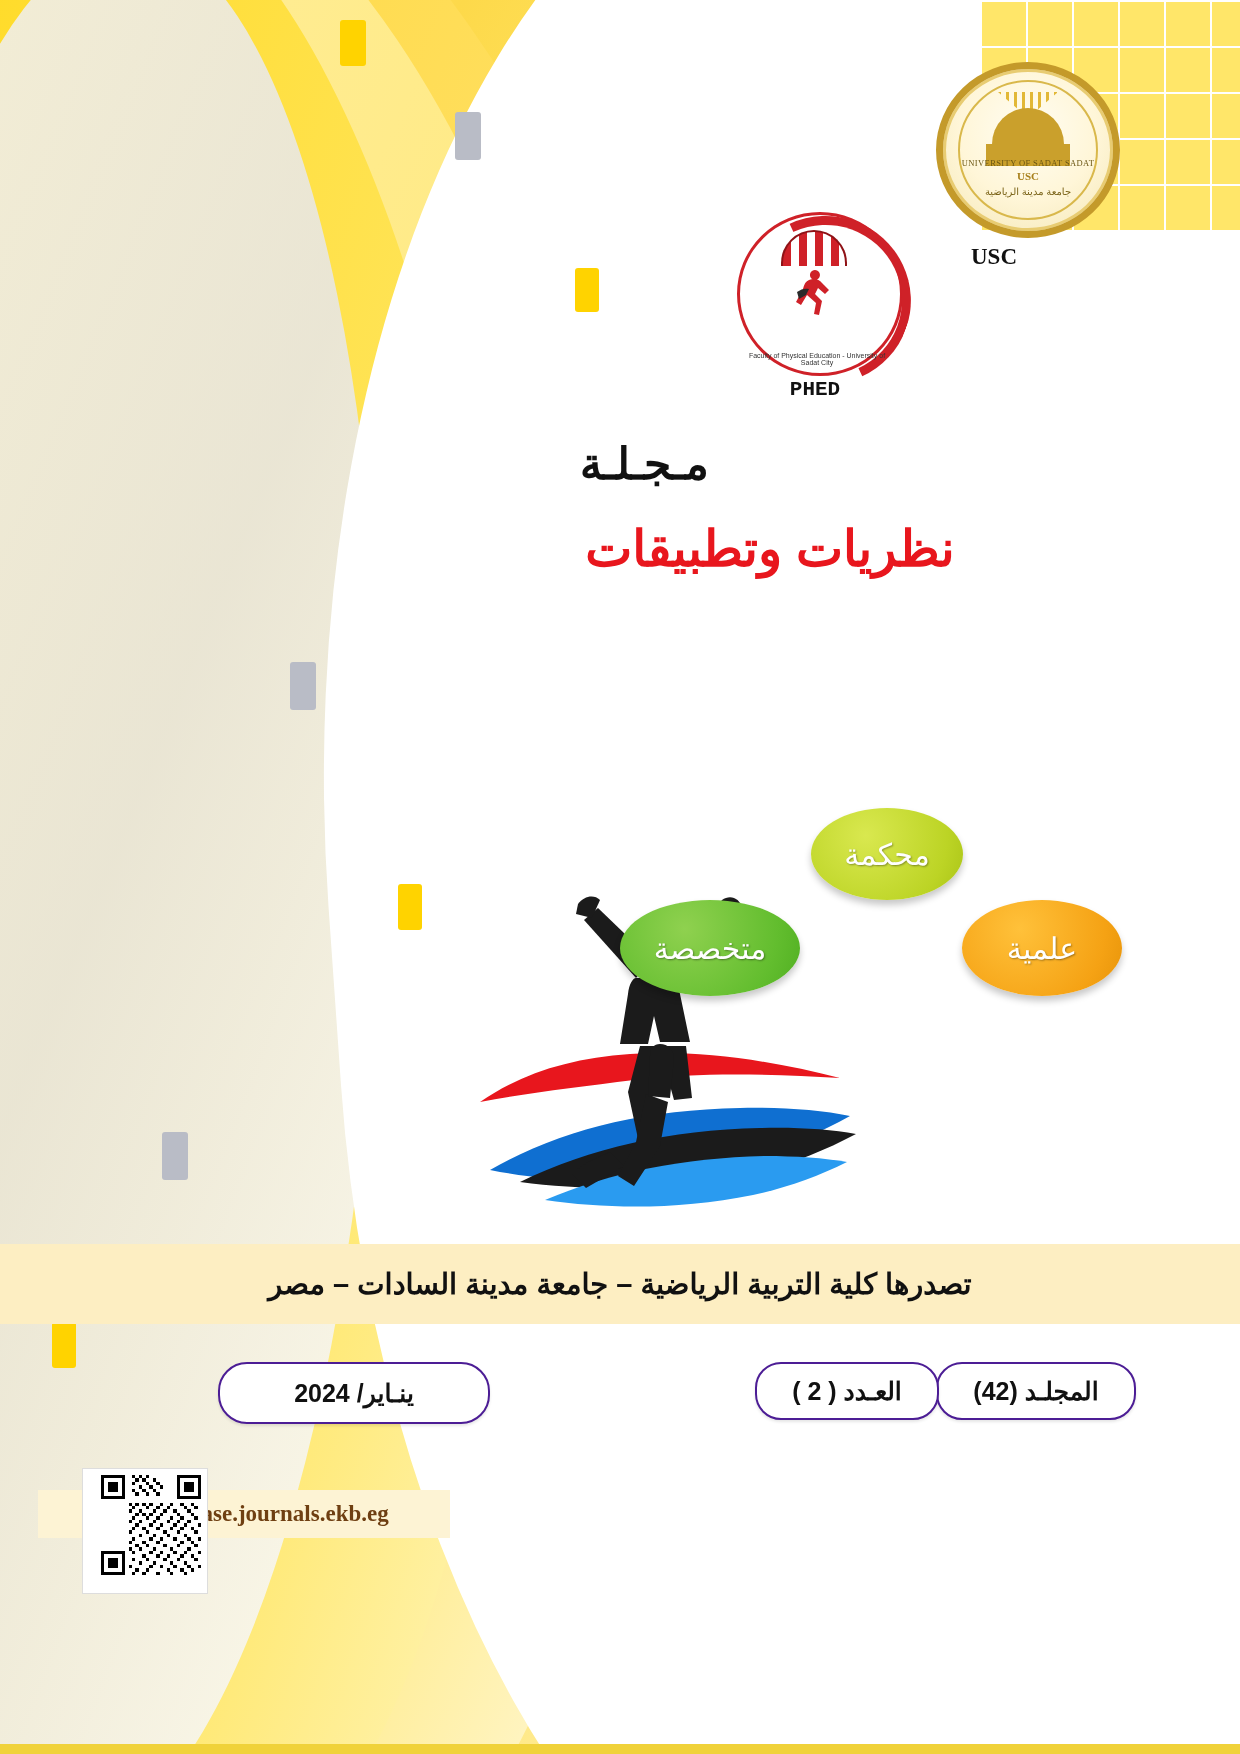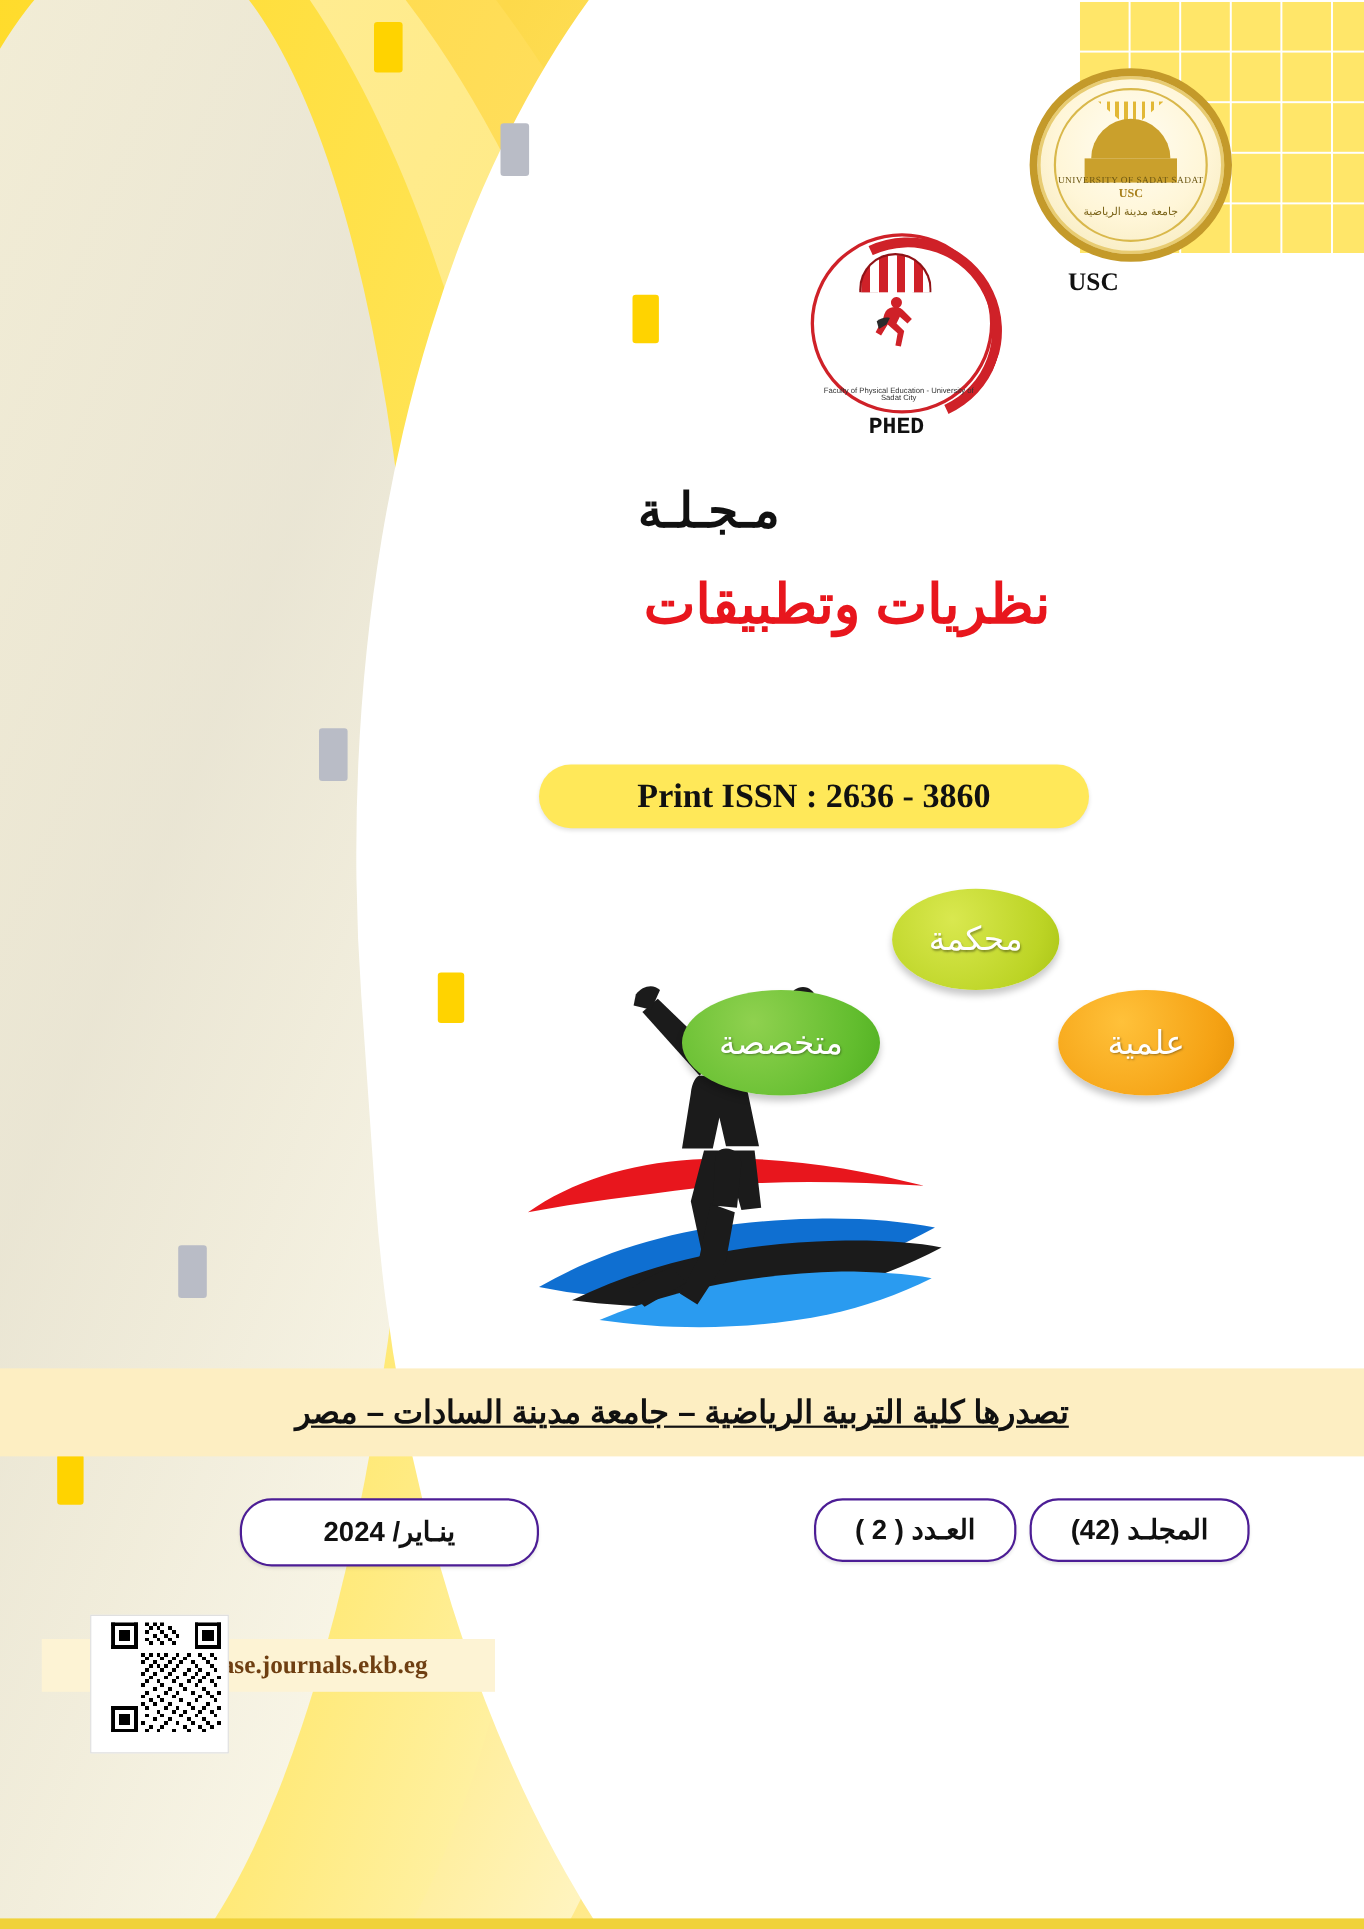--- a/index.html
+++ b/index.html
@@ -194,31 +194,31 @@
   
   .runner-art{position:absolute;right:350px;top:870px;width:440px;height:370px;}
 
   
   .footer-band{
     position:absolute;left:0;right:0;top:1244px;height:80px;
     background:#fdeec2;
     display:flex;align-items:center;justify-content:center;
   }
   .footer-band span{
-    font-size:29px;font-weight:bold;color:#111;letter-spacing:.5px;text-decoration:underline;
+    font-size:29px;font-weight:bold;color:#111;letter-spacing:.5px;
   }
 
   .pill{
     position:absolute;background:#ffffff;border:2px solid #4c1d95;border-radius:26px;
     display:flex;align-items:center;justify-content:center;
     font-size:25px;font-weight:bold;color:#111;
     box-shadow:0 2px 3px rgba(0,0,0,.10);
   }
   .p-vol{right:104px;top:1362px;width:196px;height:54px;}
-  .p-issue{right:316px;top:1362px;width:180px;height:54px;}
+  .p-issue{right:301px;top:1362px;width:180px;height:54px;}
   .p-date{right:750px;top:1362px;width:268px;height:58px;border-radius:29px;}
 
   .url-box{
     position:absolute;right:790px;top:1490px;width:412px;height:48px;
     background:#fdf3d4;
     display:flex;align-items:center;justify-content:center;
     font-family:"Liberation Serif",serif;font-size:23px;font-weight:bold;color:#6f3f12;
     direction:ltr;
   }
 
@@ -274,21 +274,20 @@
       <path d="M30 4a5 5 0 1 1-.1 0zM24 14c5-2 10-1 13 3l7 7-4 4-7-6-3 6 7 7-3 14-5-1 2-11-9-8-6 10-5-3 7-13c1-5 3-8 6-9z" fill="#cf2128"></path>
       <path d="M12 26c4-3 8-4 12-3l-3 6-7 4z" fill="#2b2b2b"></path>
     </svg>
     <div class="phed-sub">Faculty of Physical Education - University of Sadat City</div>
   </div>
   <div class="phed-label">PHED</div>
 
   <div class="majalla">مـجـلـة</div>
   <div class="title-red1">نظريات وتطبيقات</div>
 
-  <div class="issn">Print ISSN : 2636 - 3860</div>
 
   <svg class="runner-art" viewBox="0 0 440 370">
     <path d="M40 300c70-40 150-60 250-62 40-1 80 2 110 8-40 22-80 38-120 48-90 22-170 20-240 6z" fill="#0f6fd1"></path>
     <path d="M70 312c70-34 150-52 240-54 35-1 70 1 96 6-34 18-70 32-106 40-80 18-160 17-230 8z" fill="#1b1b1b"></path>
     <path d="M95 330c66-28 140-42 220-44 30 0 60 2 82 6-30 15-62 26-94 33-74 15-146 14-208 5z" fill="#2a9bf0"></path>
     <path d="M30 232c40-28 90-44 150-48 70-4 140 6 210 24-70-4-140-6-206 2-56 7-106 13-154 22z" fill="#e8161d"></path>
     <g fill="#1b1b1b">
       <circle cx="196" cy="86" r="20"></circle>
       <path d="M186 108h26c10 0 16 6 18 16l10 48h-30l-6-26-6 28h-28l8-50c1-10 5-16 8-16z"></path>
       <path d="M190 176h46l6 52-18 2-10-36-12 34 8 46-20 4-12-56z"></path>

